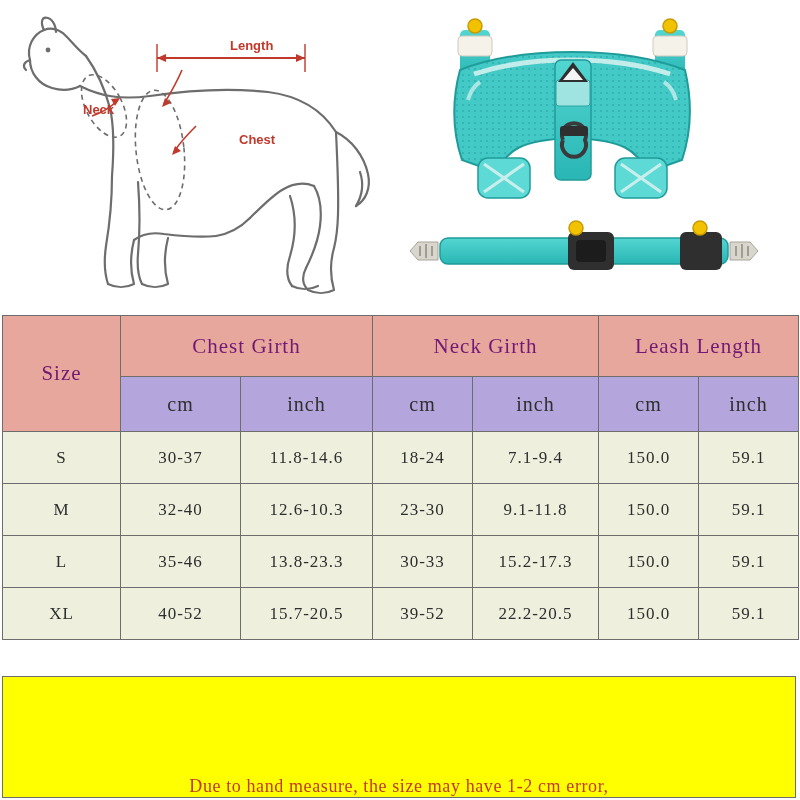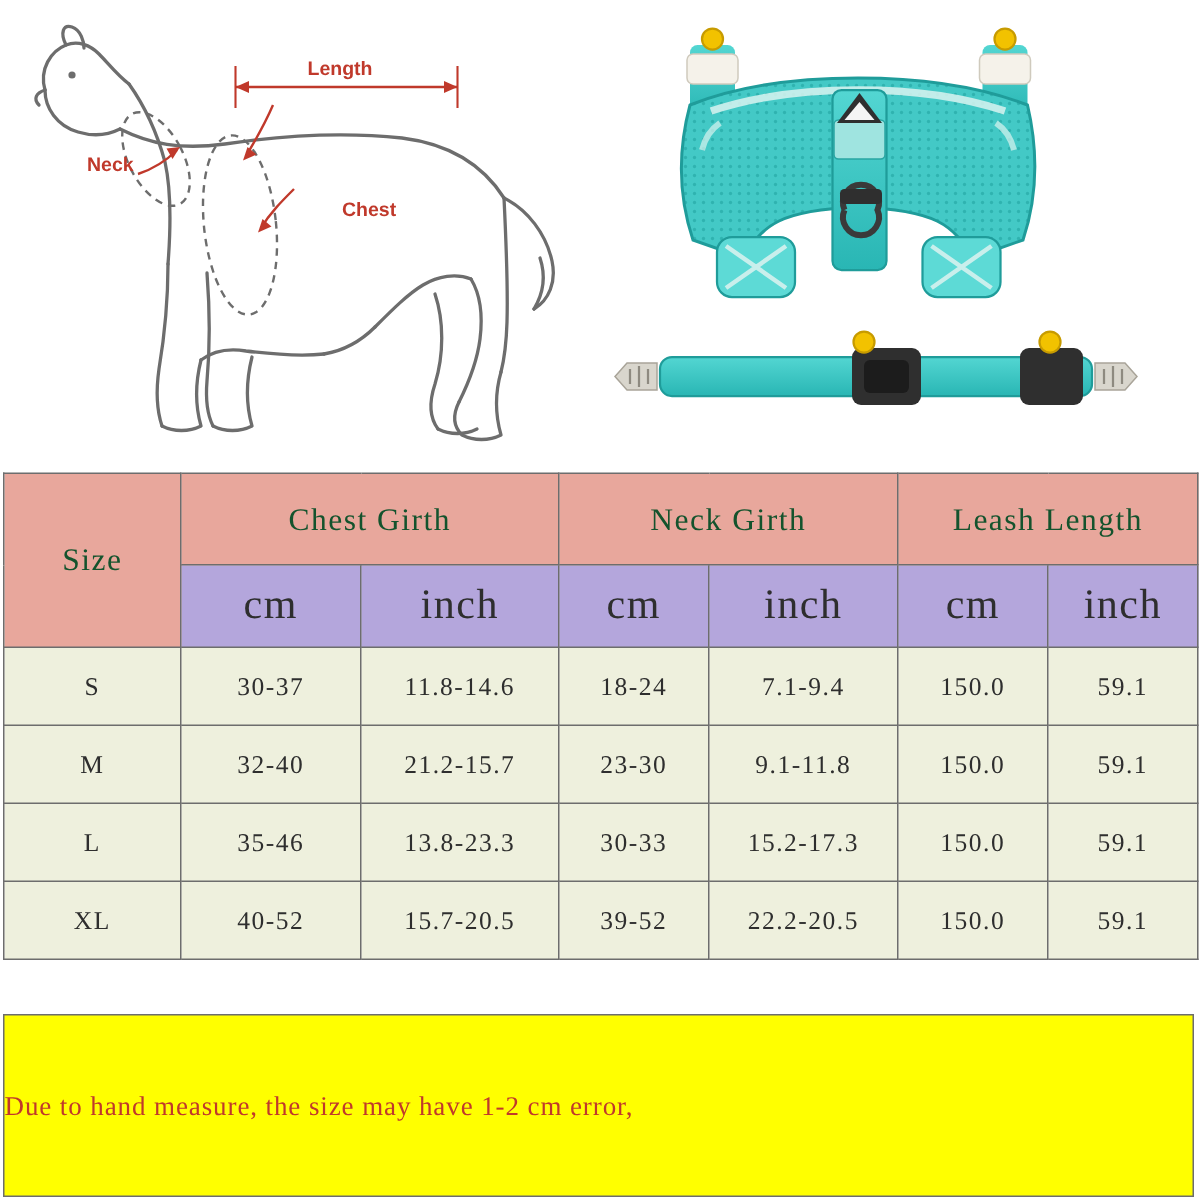--- a/index.html
+++ b/index.html
@@ -40,50 +40,51 @@
     top: 0;
     width: 400px;
     height: 315px;
   }
   .label-text {
     position: absolute;
     color: #c0392b;
     font-size: 13px;
     font-family: "Liberation Sans", sans-serif;
     font-weight: 700;
+    margin-left: 25px;
   }
   .lbl-length { left: 205px; top: 38px; }
   .lbl-neck   { left: 58px;  top: 102px; }
-  .lbl-chest  { left: 200px; top: 132px; padding-left: 28px; }
+  .lbl-chest  { left: 186px; top: 132px; padding-left: 28px; }
 
   
   .size-table {
     position: absolute;
     left: 2px;
     top: 315px;
     width: 796px;
     border-collapse: collapse;
     table-layout: fixed;
   }
   .size-table td {
     border: 1px solid #6d6d6d;
     text-align: center;
     font-family: "Liberation Serif", serif;
     letter-spacing: 1px;
   }
   .hdr-main td {
     background: #e8a79c;
-    color: #14532d;
+    color: #701a75;
     font-size: 21px;
     height: 58px;
   }
   .hdr-sub td {
     background: #b4a6dc;
     color: #2e2e2e;
-    font-size: 28px;
+    font-size: 20px;
     height: 52px;
   }
   .body-row td {
     background: #eef0dd;
     color: #2e2e2e;
     font-size: 17px;
     height: 49px;
   }
   .col-size   { width: 118px; }
   .col-cm     { width: 120px; }
@@ -97,22 +98,22 @@
   .note {
     position: absolute;
     left: 2px;
     top: 676px;
     width: 794px;
     height: 122px;
     background: #ffff00;
     border: 1px solid #6d6d6d;
     box-sizing: border-box;
     display: flex;
-    flex-direction: column;
-    align-items: flex-start;
+    flex-direction: row;
+    align-items: flex-end;
     justify-content: center;
     gap: 14px;
   }
   .note div {
     color: #c0392b;
     font-family: "Liberation Serif", serif;
     font-size: 18px;
     letter-spacing: 0.6px;
   }
 </style>
@@ -284,21 +285,21 @@
         <td>30-37</td>
         <td>11.8-14.6</td>
         <td>18-24</td>
         <td>7.1-9.4</td>
         <td>150.0</td>
         <td>59.1</td>
       </tr>
       <tr class="body-row">
         <td>M</td>
         <td>32-40</td>
-        <td>21.2-15.7</td>
+        <td>12.6-10.3</td>
         <td>23-30</td>
         <td>9.1-11.8</td>
         <td>150.0</td>
         <td>59.1</td>
       </tr>
       <tr class="body-row">
         <td>L</td>
         <td>35-46</td>
         <td>13.8-23.3</td>
         <td>30-33</td>

